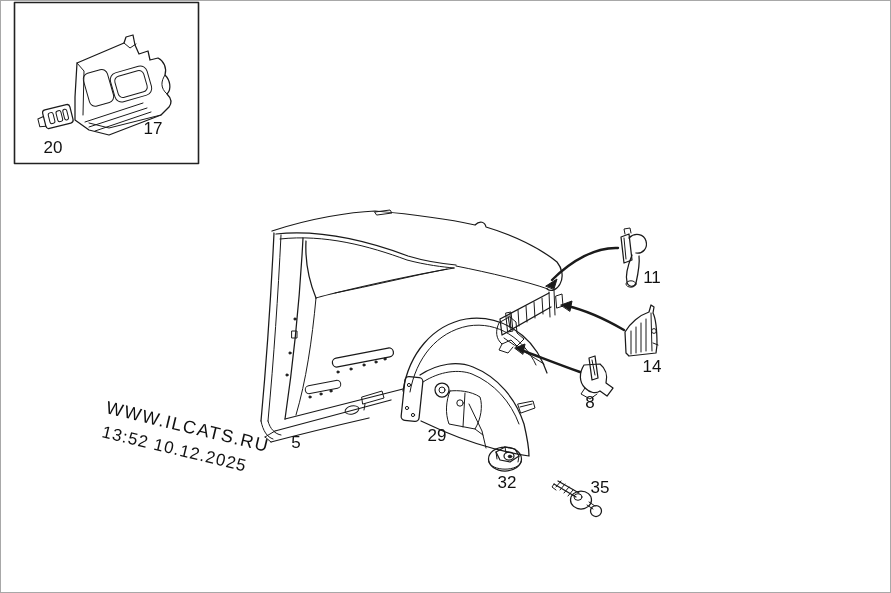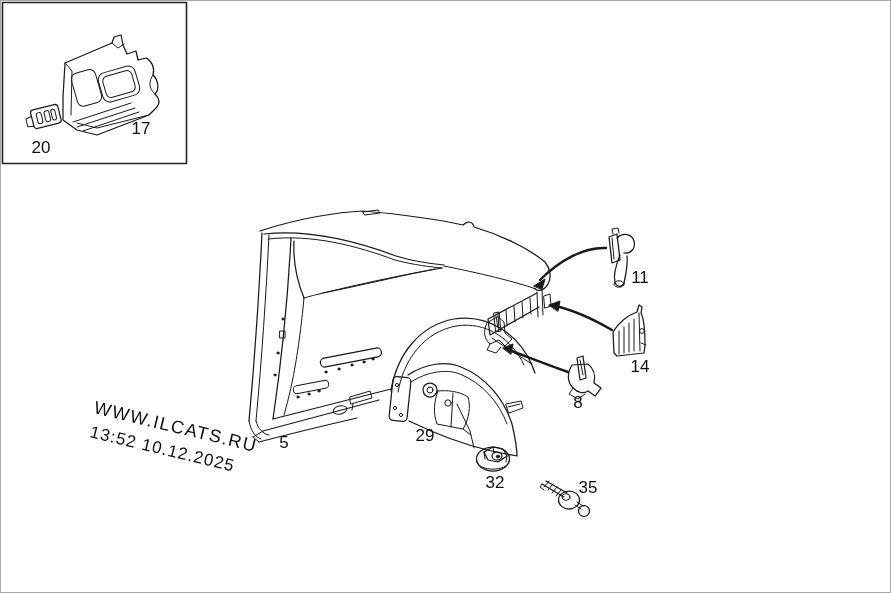--- a/index.html
+++ b/index.html
@@ -4,20 +4,21 @@
 <style>
   html,body{margin:0;padding:0;background:#fff;}
   .canvas{
     position:relative;
     width:891px;height:593px;
     background:#ffffff;
     box-sizing:border-box;
     border:1px solid #a8a8a8;
     font-family:"Liberation Sans", sans-serif;
     overflow:hidden;
+    padding-left:12px;
   }
   svg{display:block;}
   
   svg path, svg rect, svg ellipse, svg circle, svg line, svg polyline, svg polygon{
     stroke:#1a1a1a;
     stroke-width:1.25;
     fill:none;
     stroke-linecap:round;
     stroke-linejoin:round;
   }

